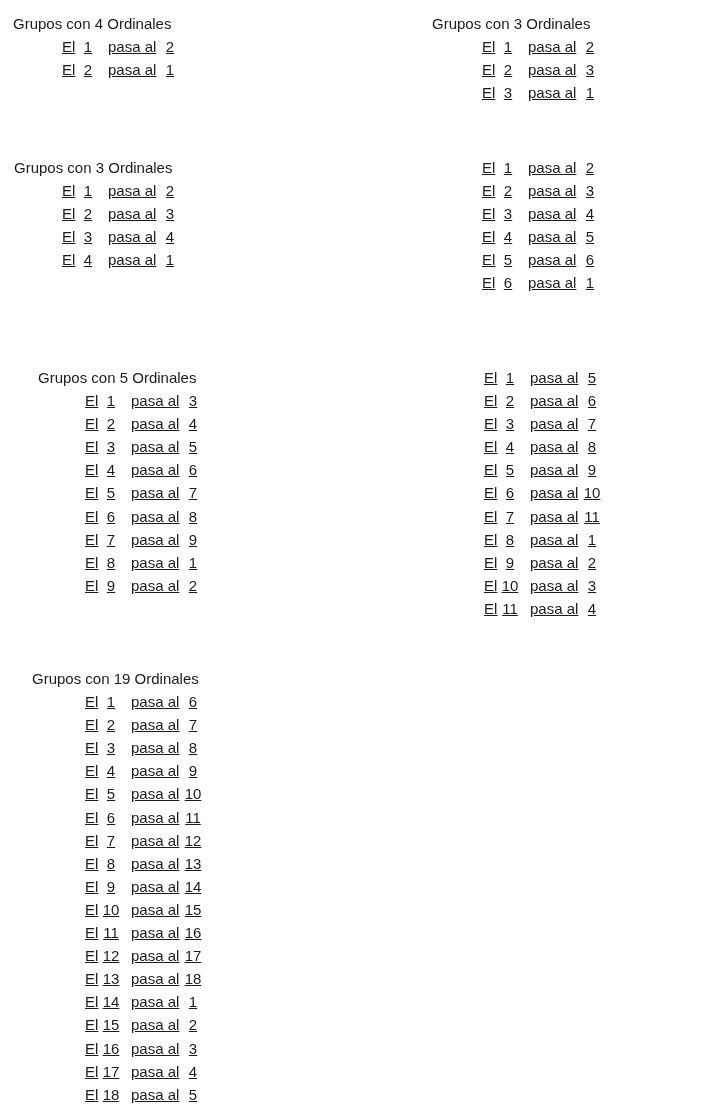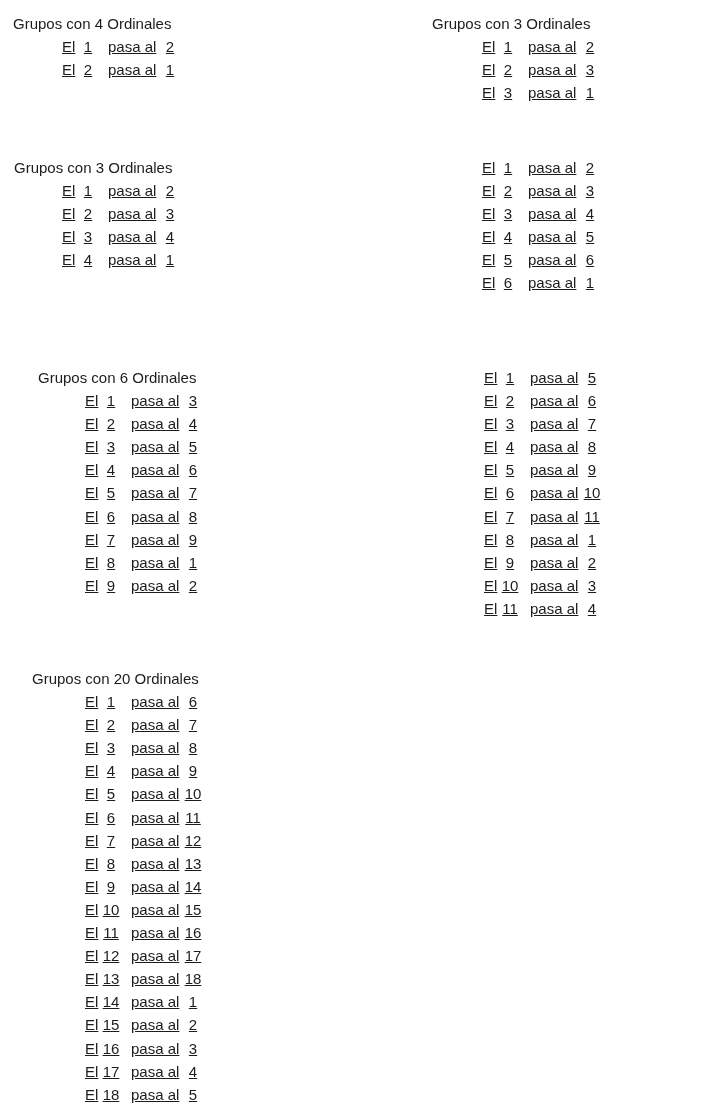--- a/index.html
+++ b/index.html
@@ -174,21 +174,21 @@
         <div class="row">
           <span class="cell-el">El</span>
           <span class="cell-from">6</span>
           <span class="cell-pasa">pasa al</span>
           <span class="cell-to">1</span>
         </div>
       </div>
   </section>
 
   <section class="group" id="group-4">
-    <h2 class="group-title">Grupos con 6 Ordinales</h2>
+    <h2 class="group-title">Grupos con 5 Ordinales</h2>
     <div class="rows">
         <div class="row">
           <span class="cell-el">El</span>
           <span class="cell-from">1</span>
           <span class="cell-pasa">pasa al</span>
           <span class="cell-to">3</span>
         </div>
         <div class="row">
           <span class="cell-el">El</span>
           <span class="cell-from">2</span>
@@ -305,21 +305,21 @@
         <div class="row">
           <span class="cell-el">El</span>
           <span class="cell-from">11</span>
           <span class="cell-pasa">pasa al</span>
           <span class="cell-to">4</span>
         </div>
       </div>
   </section>
 
   <section class="group" id="group-6">
-    <h2 class="group-title">Grupos con 20 Ordinales</h2>
+    <h2 class="group-title">Grupos con 19 Ordinales</h2>
     <div class="rows">
         <div class="row">
           <span class="cell-el">El</span>
           <span class="cell-from">1</span>
           <span class="cell-pasa">pasa al</span>
           <span class="cell-to">6</span>
         </div>
         <div class="row">
           <span class="cell-el">El</span>
           <span class="cell-from">2</span>

